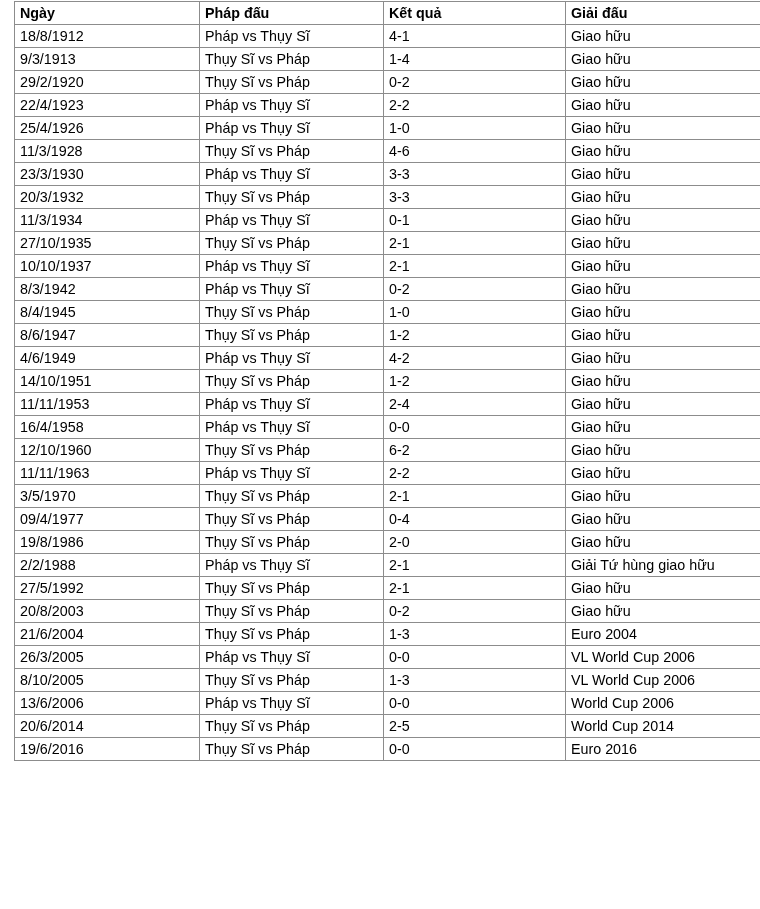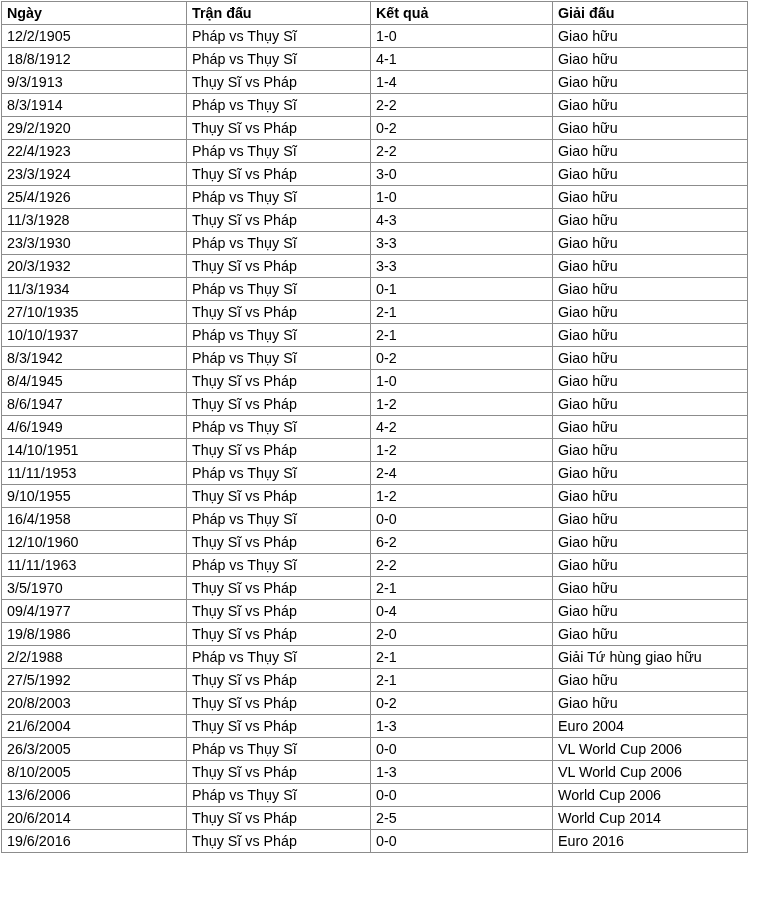--- a/index.html
+++ b/index.html
@@ -19,21 +19,21 @@
   .table-wrap {
     padding: 0;
     margin: 0;
   }
 
   table.match-table {
     border-collapse: collapse;
     border-spacing: 0;
     width: 747px;
     table-layout: fixed;
-    margin: 1px 0 0 1px;
+    margin: 1px 0 0 14px;
   }
 
   table.match-table col.col-date    { width: 185px; }
   table.match-table col.col-match   { width: 184px; }
   table.match-table col.col-result  { width: 182px; }
   table.match-table col.col-comp    { width: 195px; }
 
   table.match-table th,
   table.match-table td {
     border: 1px solid #8c8c8c;
@@ -64,123 +64,105 @@
   <table class="match-table">
     <colgroup>
       <col class="col-date">
       <col class="col-match">
       <col class="col-result">
       <col class="col-comp">
     </colgroup>
     <thead>
       <tr>
         <th>Ngày</th>
-        <th>Trận đấu</th>
+        <th>Pháp đấu</th>
         <th>Kết quả</th>
         <th>Giải đấu</th>
       </tr>
     </thead>
     <tbody id="table-body">
         <tr>
-          <td>12/2/1905</td>
+          <td>18/8/1912</td>
+          <td>Pháp vs Thụy Sĩ</td>
+          <td>4-1</td>
+          <td>Giao hữu</td>
+        </tr>
+        <tr>
+          <td>9/3/1913</td>
+          <td>Thụy Sĩ vs Pháp</td>
+          <td>1-4</td>
+          <td>Giao hữu</td>
+        </tr>
+        <tr>
+          <td>29/2/1920</td>
+          <td>Thụy Sĩ vs Pháp</td>
+          <td>0-2</td>
+          <td>Giao hữu</td>
+        </tr>
+        <tr>
+          <td>22/4/1923</td>
+          <td>Pháp vs Thụy Sĩ</td>
+          <td>2-2</td>
+          <td>Giao hữu</td>
+        </tr>
+        <tr>
+          <td>25/4/1926</td>
           <td>Pháp vs Thụy Sĩ</td>
           <td>1-0</td>
           <td>Giao hữu</td>
         </tr>
         <tr>
-          <td>18/8/1912</td>
-          <td>Pháp vs Thụy Sĩ</td>
-          <td>4-1</td>
-          <td>Giao hữu</td>
-        </tr>
-        <tr>
-          <td>9/3/1913</td>
-          <td>Thụy Sĩ vs Pháp</td>
-          <td>1-4</td>
-          <td>Giao hữu</td>
-        </tr>
-        <tr>
-          <td>8/3/1914</td>
-          <td>Pháp vs Thụy Sĩ</td>
-          <td>2-2</td>
-          <td>Giao hữu</td>
-        </tr>
-        <tr>
-          <td>29/2/1920</td>
-          <td>Thụy Sĩ vs Pháp</td>
+          <td>11/3/1928</td>
+          <td>Thụy Sĩ vs Pháp</td>
+          <td>4-6</td>
+          <td>Giao hữu</td>
+        </tr>
+        <tr>
+          <td>23/3/1930</td>
+          <td>Pháp vs Thụy Sĩ</td>
+          <td>3-3</td>
+          <td>Giao hữu</td>
+        </tr>
+        <tr>
+          <td>20/3/1932</td>
+          <td>Thụy Sĩ vs Pháp</td>
+          <td>3-3</td>
+          <td>Giao hữu</td>
+        </tr>
+        <tr>
+          <td>11/3/1934</td>
+          <td>Pháp vs Thụy Sĩ</td>
+          <td>0-1</td>
+          <td>Giao hữu</td>
+        </tr>
+        <tr>
+          <td>27/10/1935</td>
+          <td>Thụy Sĩ vs Pháp</td>
+          <td>2-1</td>
+          <td>Giao hữu</td>
+        </tr>
+        <tr>
+          <td>10/10/1937</td>
+          <td>Pháp vs Thụy Sĩ</td>
+          <td>2-1</td>
+          <td>Giao hữu</td>
+        </tr>
+        <tr>
+          <td>8/3/1942</td>
+          <td>Pháp vs Thụy Sĩ</td>
           <td>0-2</td>
           <td>Giao hữu</td>
         </tr>
         <tr>
-          <td>22/4/1923</td>
-          <td>Pháp vs Thụy Sĩ</td>
-          <td>2-2</td>
-          <td>Giao hữu</td>
-        </tr>
-        <tr>
-          <td>23/3/1924</td>
-          <td>Thụy Sĩ vs Pháp</td>
-          <td>3-0</td>
-          <td>Giao hữu</td>
-        </tr>
-        <tr>
-          <td>25/4/1926</td>
-          <td>Pháp vs Thụy Sĩ</td>
+          <td>8/4/1945</td>
+          <td>Thụy Sĩ vs Pháp</td>
           <td>1-0</td>
           <td>Giao hữu</td>
         </tr>
         <tr>
-          <td>11/3/1928</td>
-          <td>Thụy Sĩ vs Pháp</td>
-          <td>4-3</td>
-          <td>Giao hữu</td>
-        </tr>
-        <tr>
-          <td>23/3/1930</td>
-          <td>Pháp vs Thụy Sĩ</td>
-          <td>3-3</td>
-          <td>Giao hữu</td>
-        </tr>
-        <tr>
-          <td>20/3/1932</td>
-          <td>Thụy Sĩ vs Pháp</td>
-          <td>3-3</td>
-          <td>Giao hữu</td>
-        </tr>
-        <tr>
-          <td>11/3/1934</td>
-          <td>Pháp vs Thụy Sĩ</td>
-          <td>0-1</td>
-          <td>Giao hữu</td>
-        </tr>
-        <tr>
-          <td>27/10/1935</td>
-          <td>Thụy Sĩ vs Pháp</td>
-          <td>2-1</td>
-          <td>Giao hữu</td>
-        </tr>
-        <tr>
-          <td>10/10/1937</td>
-          <td>Pháp vs Thụy Sĩ</td>
-          <td>2-1</td>
-          <td>Giao hữu</td>
-        </tr>
-        <tr>
-          <td>8/3/1942</td>
-          <td>Pháp vs Thụy Sĩ</td>
-          <td>0-2</td>
-          <td>Giao hữu</td>
-        </tr>
-        <tr>
-          <td>8/4/1945</td>
-          <td>Thụy Sĩ vs Pháp</td>
-          <td>1-0</td>
-          <td>Giao hữu</td>
-        </tr>
-        <tr>
           <td>8/6/1947</td>
           <td>Thụy Sĩ vs Pháp</td>
           <td>1-2</td>
           <td>Giao hữu</td>
         </tr>
         <tr>
           <td>4/6/1949</td>
           <td>Pháp vs Thụy Sĩ</td>
           <td>4-2</td>
           <td>Giao hữu</td>
@@ -188,26 +170,20 @@
         <tr>
           <td>14/10/1951</td>
           <td>Thụy Sĩ vs Pháp</td>
           <td>1-2</td>
           <td>Giao hữu</td>
         </tr>
         <tr>
           <td>11/11/1953</td>
           <td>Pháp vs Thụy Sĩ</td>
           <td>2-4</td>
-          <td>Giao hữu</td>
-        </tr>
-        <tr>
-          <td>9/10/1955</td>
-          <td>Thụy Sĩ vs Pháp</td>
-          <td>1-2</td>
           <td>Giao hữu</td>
         </tr>
         <tr>
           <td>16/4/1958</td>
           <td>Pháp vs Thụy Sĩ</td>
           <td>0-0</td>
           <td>Giao hữu</td>
         </tr>
         <tr>
           <td>12/10/1960</td>

